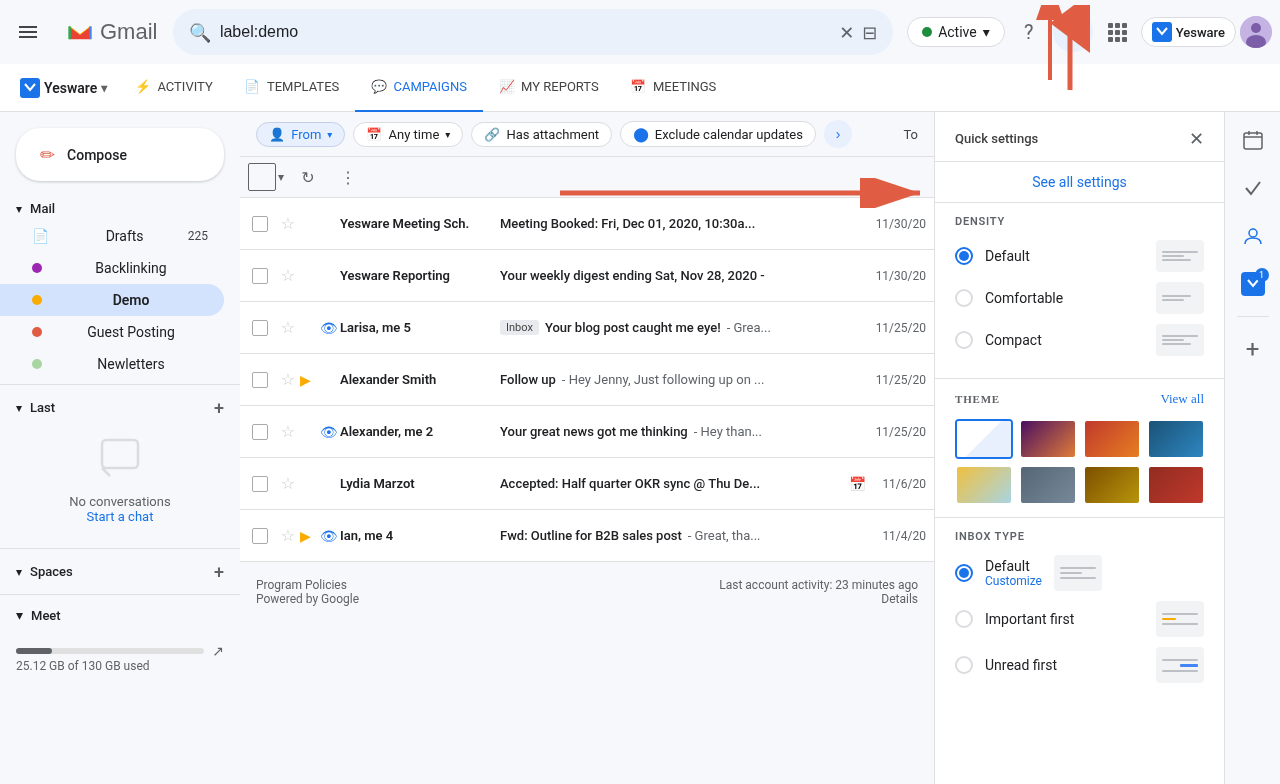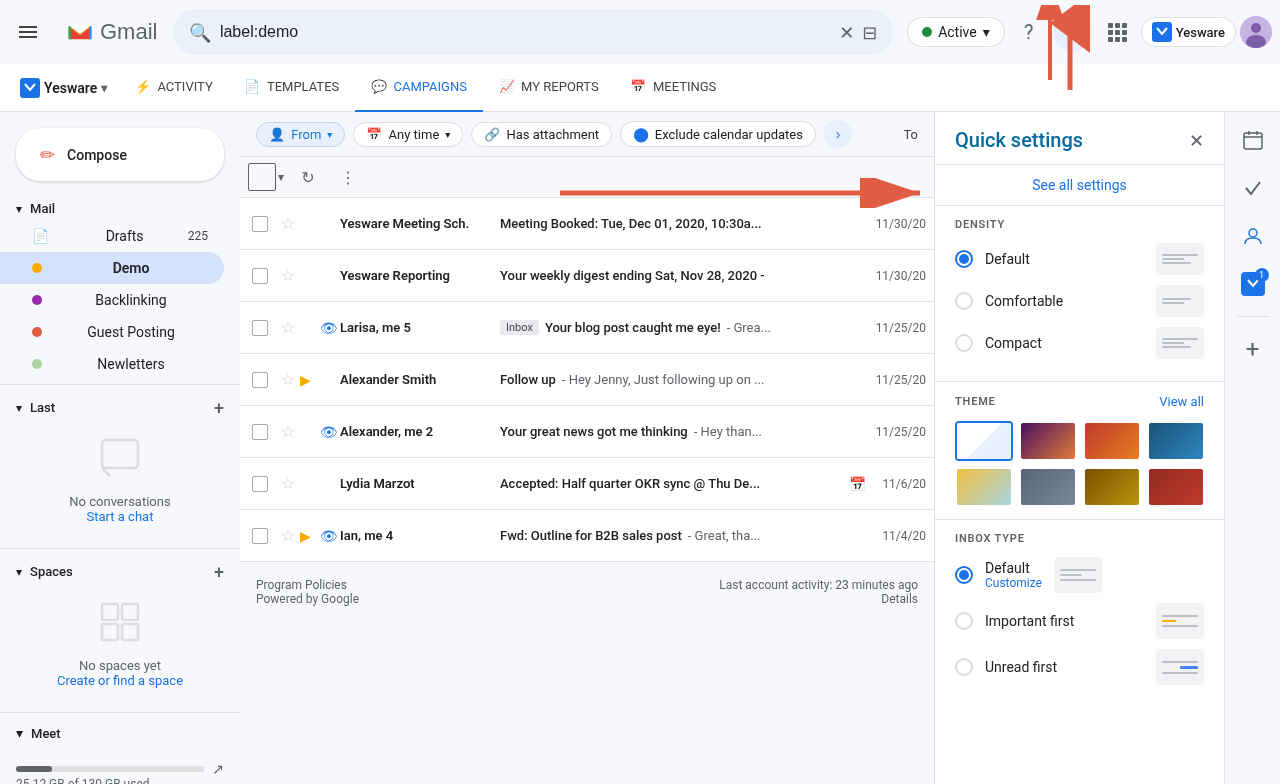--- a/index.html
+++ b/index.html
@@ -72,39 +72,39 @@
     .email-snippet { color: #5f6368; }
     .email-date { font-size: 12px; color: #5f6368; margin-left: 16px; white-space: nowrap; flex-shrink: 0; }
     .calendar-icon { color: #5f6368; font-size: 14px; margin-left: 4px; }
 
     
     .content-area { display: flex; flex: 1; overflow: hidden; }
 
     
     .quick-settings { width: 290px; background: #fff; border-left: 1px solid #e0e0e0; display: flex; flex-direction: column; overflow-y: auto; flex-shrink: 0; }
     .qs-header { display: flex; align-items: center; justify-content: space-between; padding: 16px 20px 12px; border-bottom: 1px solid #e0e0e0; }
-    .qs-title { font-size: 20px; font-weight: 500; color: #0369a1; }
+    .qs-title { font-size: 13px; font-weight: 500; color: #404040; }
     .qs-close { cursor: pointer; color: #5f6368; font-size: 18px; }
     .qs-see-all { display: flex; align-items: center; justify-content: center; padding: 12px; border-bottom: 1px solid #e0e0e0; }
     .qs-see-all a { color: #1a73e8; font-size: 14px; cursor: pointer; text-decoration: none; }
     .qs-section { padding: 12px 20px; border-bottom: 1px solid #e0e0e0; }
     .qs-section-title { font-size: 11px; font-weight: 600; color: #5f6368; letter-spacing: 0.8px; text-transform: uppercase; margin-bottom: 12px; }
     .qs-option { display: flex; align-items: center; gap: 12px; margin-bottom: 10px; cursor: pointer; }
     .radio-circle { width: 18px; height: 18px; border-radius: 50%; border: 2px solid #dadce0; display: flex; align-items: center; justify-content: center; flex-shrink: 0; }
     .radio-circle.selected { border-color: #1a73e8; }
     .radio-inner { width: 10px; height: 10px; border-radius: 50%; background: #1a73e8; }
     .qs-option-label { font-size: 14px; color: #202124; flex: 1; }
     .density-preview { width: 48px; height: 32px; background: #f1f3f4; border-radius: 4px; display: flex; flex-direction: column; justify-content: center; gap: 2px; padding: 4px 6px; }
     .density-line { height: 2px; background: #bdc1c6; border-radius: 1px; }
     .density-line.short { width: 60%; }
     .density-line.medium { width: 80%; }
 
     
     .theme-section { padding: 12px 20px; border-bottom: 1px solid #e0e0e0; }
-    .theme-header { display: flex; align-items: center; justify-content: space-between; margin-bottom: 12px; }
+    .theme-header { display: flex; align-items: center; justify-content: space-between; margin-bottom: 12px; font-family: Liberation Serif, serif; }
     .theme-header-title { font-size: 11px; font-weight: 600; color: #5f6368; letter-spacing: 0.8px; text-transform: uppercase; }
     .view-all-link { font-size: 13px; color: #1a73e8; cursor: pointer; }
     .theme-grid { display: grid; grid-template-columns: repeat(4, 1fr); gap: 6px; }
     .theme-thumb { width: 58px; height: 40px; border-radius: 4px; overflow: hidden; cursor: pointer; border: 2px solid transparent; }
     .theme-thumb.selected { border-color: #1a73e8; }
 
     
     .inbox-section { padding: 12px 20px; }
     .qs-option-sub { font-size: 12px; color: #1a73e8; cursor: pointer; }
     .inbox-preview { width: 48px; height: 36px; background: #f1f3f4; border-radius: 4px; display: flex; flex-direction: column; gap: 3px; padding: 4px 6px; justify-content: center; }
@@ -258,27 +258,27 @@
     <div class="sidebar-section">
       <div class="sidebar-section-header">
         <span class="chevron">▾</span>
         <span>Mail</span>
       </div>
       <div class="sidebar-item">
         <span class="doc-icon">📄</span>
         <span class="item-text">Drafts</span>
         <span class="count">225</span>
       </div>
+      <div class="sidebar-item">
+        <div class="label-dot" style="background:#9c27b0;"></div>
+        <span class="item-text">Backlinking</span>
+      </div>
       <div class="sidebar-item active">
         <div class="label-dot" style="background:#f9ab00;"></div>
         <span class="item-text">Demo</span>
-      </div>
-      <div class="sidebar-item">
-        <div class="label-dot" style="background:#9c27b0;"></div>
-        <span class="item-text">Backlinking</span>
       </div>
       <div class="sidebar-item">
         <div class="label-dot" style="background:#e05d44;"></div>
         <span class="item-text">Guest Posting</span>
       </div>
       <div class="sidebar-item">
         <div class="label-dot" style="background:#a8d5a2;"></div>
         <span class="item-text">Newletters</span>
       </div>
     </div>
@@ -300,32 +300,20 @@
         <div class="chat-empty-link">Start a chat</div>
       </div>
     </div>
 
     <div class="spaces-section">
       <div class="sidebar-section-header">
         <span class="chevron">▾</span>
         <span>Spaces</span>
         <span style="margin-left:auto;font-size:18px;color:#5f6368;cursor:pointer;">+</span>
       </div>
-      <div class="chat-empty">
-        <div class="chat-empty-icon">
-          <svg width="40" height="40" viewBox="0 0 40 40">
-            <rect x="2" y="2" width="16" height="16" rx="2" fill="none" stroke="#dadce0" stroke-width="2.5"></rect>
-            <rect x="22" y="2" width="16" height="16" rx="2" fill="none" stroke="#dadce0" stroke-width="2.5"></rect>
-            <rect x="2" y="22" width="16" height="16" rx="2" fill="none" stroke="#dadce0" stroke-width="2.5"></rect>
-            <rect x="22" y="22" width="16" height="16" rx="2" fill="none" stroke="#dadce0" stroke-width="2.5"></rect>
-          </svg>
-        </div>
-        <div class="chat-empty-text">No spaces yet</div>
-        <div class="chat-empty-link">Create or find a space</div>
-      </div>
     </div>
 
     <div class="meet-section">
       <div class="meet-header">
         <span class="chevron">▾</span>
         <span class="meet-text">Meet</span>
       </div>
     </div>
 
     <div style="padding:8px 16px;">
@@ -387,21 +375,21 @@
 
         <div class="email-row">
           <div class="email-cb">
             <div style="width:16px;height:16px;border:1.5px solid #aaa;border-radius:2px;"></div>
           </div>
           <span class="star-btn">☆</span>
           <span style="width:20px;display:inline-block;"></span>
           <span style="width:20px;display:inline-block;"></span>
           <span class="sender">Yesware Meeting Sch.</span>
           <span class="email-body-preview">
-            <span class="email-subject">Meeting Booked: Tue, Dec 01, 2020, 10:30a...</span>
+            <span class="email-subject">Meeting Booked: Fri, Dec 01, 2020, 10:30a...</span>
           </span>
           <span class="email-date">11/30/20</span>
         </div>
 
         <div class="email-row">
           <div class="email-cb">
             <div style="width:16px;height:16px;border:1.5px solid #aaa;border-radius:2px;"></div>
           </div>
           <span class="star-btn">☆</span>
           <span style="width:20px;display:inline-block;"></span>

